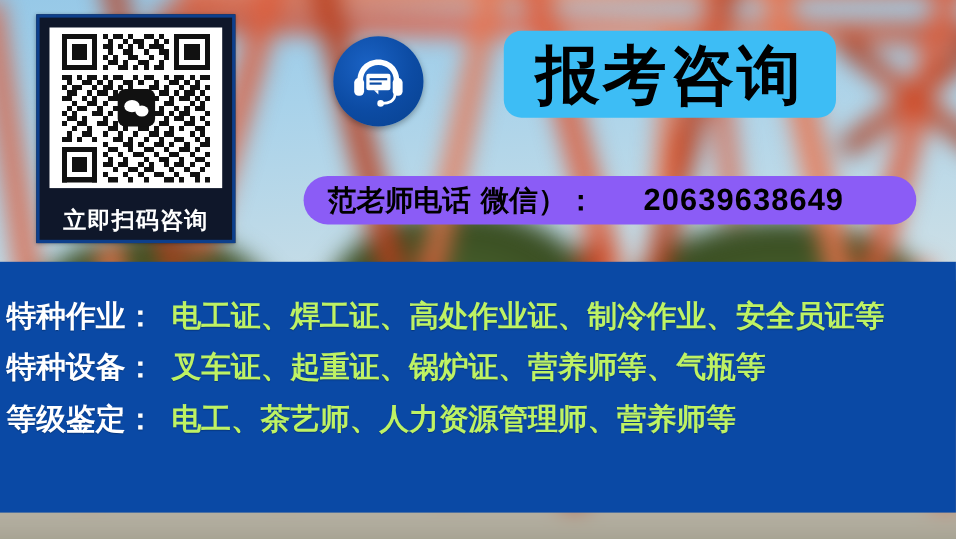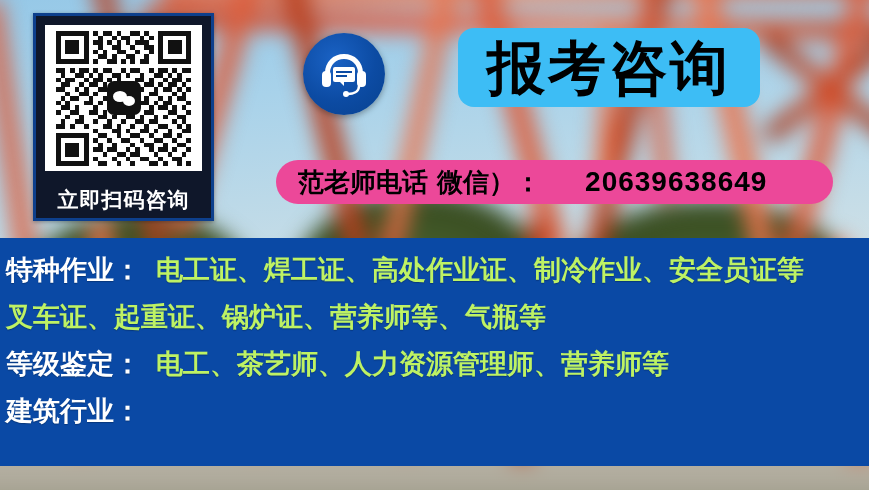--- a/index.html
+++ b/index.html
@@ -131,21 +131,21 @@
     letter-spacing: 3px;
     line-height: 1;
     font-family: "DejaVu Sans", "Liberation Sans", sans-serif;
   }
 
   
   .phone-pill {
     position: absolute;
     left: 276px; top: 160px;
     width: 557px; height: 44px;
-    background: #ec4899;
+    background: #8b5cf6;
     border-radius: 22px;
     display: flex; align-items: center;
     padding: 4px 22px;
     box-sizing: border-box;
   }
   .phone-label {
     color: #000;
     font-size: 26px;
     font-weight: 700;
     letter-spacing: 0px;
@@ -177,20 +177,21 @@
     white-space: nowrap;
   }
   .info-cat {
     color: #ffffff;
     font-size: 27px;
     font-weight: 700;
     font-family: "DejaVu Sans", "Liberation Sans", sans-serif;
     width: 150px;
     flex: 0 0 150px;
     text-shadow: 0 1px 1px rgba(0,0,0,.25);
+    margin-top: 17px;
   }
   .info-val {
     color: #bef264;
     font-size: 27px;
     font-weight: 700;
     font-family: "DejaVu Sans", "Liberation Sans", sans-serif;
     text-shadow: 0 1px 1px rgba(0,0,0,.25);
   }
 </style>
 </head>
@@ -503,28 +504,28 @@
 
   <div class="panel">
     <div class="panel-inner">
 
       <div class="info-row">
         <div class="info-cat">特种作业：</div>
         <div class="info-val">电工证、焊工证、高处作业证、制冷作业、安全员证等</div>
       </div>
 
       <div class="info-row">
+        <div class="info-cat">特种设备：</div>
         <div class="info-val">叉车证、起重证、锅炉证、营养师等、气瓶等</div>
       </div>
 
       <div class="info-row">
         <div class="info-cat">等级鉴定：</div>
         <div class="info-val">电工、茶艺师、人力资源管理师、营养师等</div>
       </div>
 
       <div class="info-row">
-        <div class="info-cat">建筑行业：</div>
       </div>
 
     </div>
   </div>
 
 </div>
 
 </body></html>

